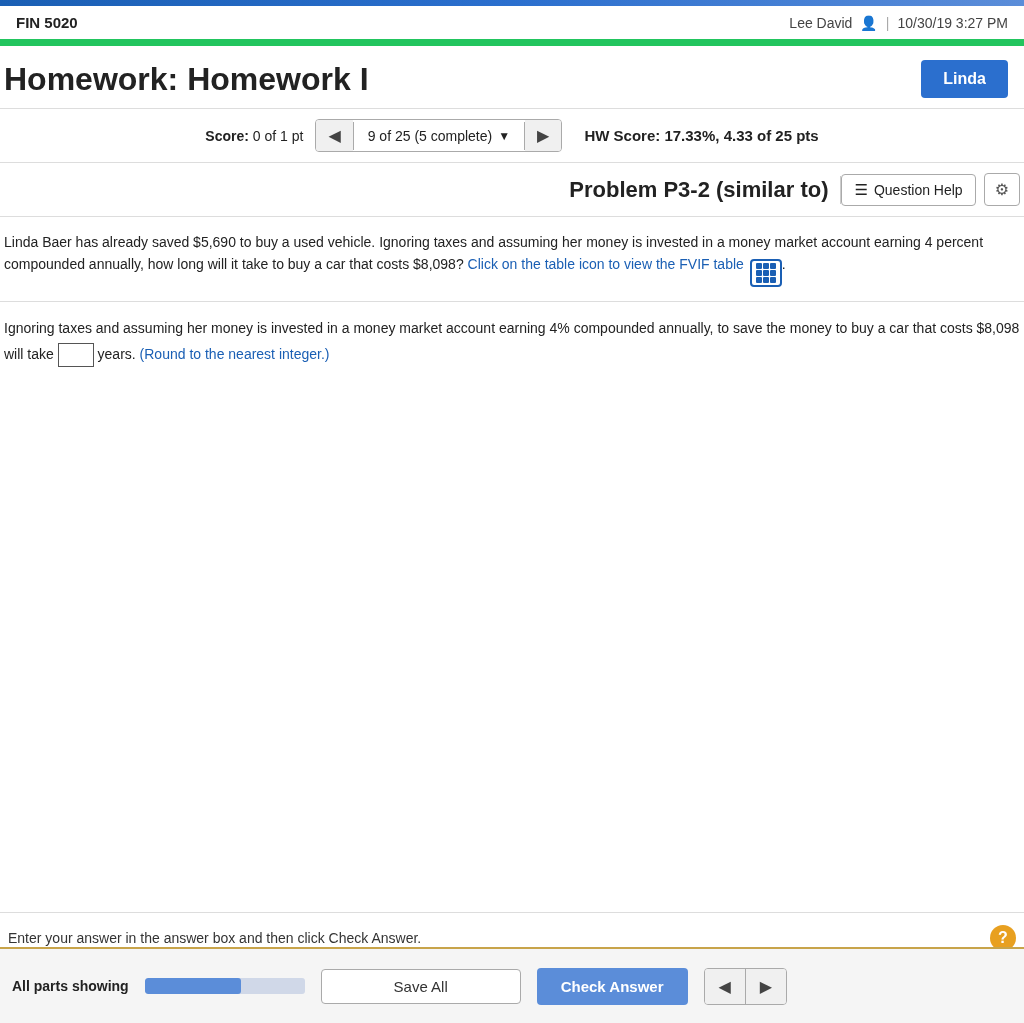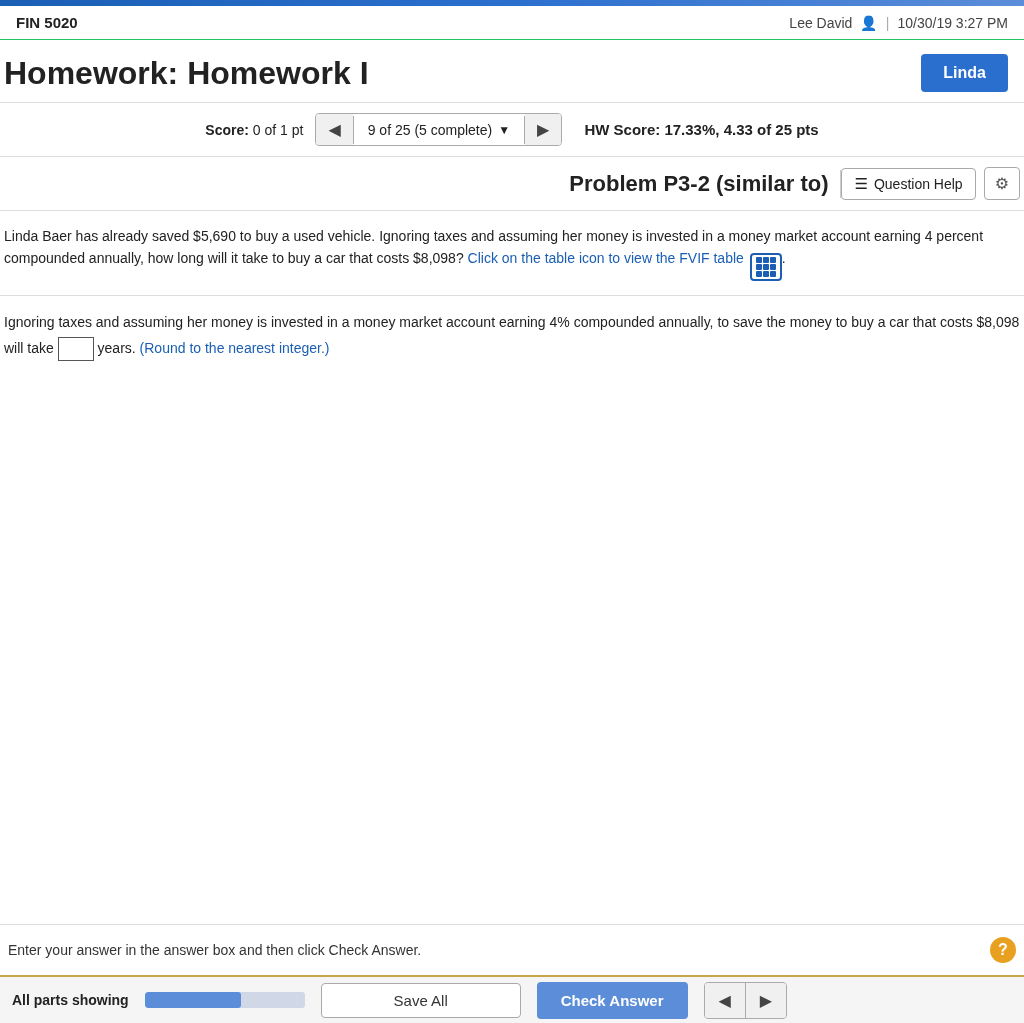--- a/index.html
+++ b/index.html
@@ -1,21 +1,21 @@
 <!DOCTYPE html>
 <html><head>
   <meta charset="utf-8">
   <style>
     * { margin: 0; padding: 0; box-sizing: border-box; }
     body { font-family: Arial, sans-serif; font-size: 14px; background: #fff; color: #222; width: 1024px; min-height: 1023px; overflow-x: hidden; }
 
     
     #top-bar {
       display: flex; align-items: center; justify-content: space-between;
-      padding: 8px 16px; background: #fff; border-bottom: 1px solid #22c55e;
+      padding: 8px 16px; background: #fff; border-bottom: 7px solid #22c55e;
       font-size: 14px; color: #444;
     }
     #top-bar .course { font-weight: bold; font-size: 15px; color: #222; }
     #top-bar .user-info { display: flex; align-items: flex-end; gap: 8px; }
     #top-bar .separator { color: #aaa; }
 
     
     #header {
       display: flex; align-items: center; justify-content: space-between;
       padding: 14px 16px 10px 4px; border-bottom: 1px solid #ddd;
@@ -71,36 +71,36 @@
 
     
     #answer-section { padding: 14px 4px; line-height: 1.8; font-size: 14px; }
     .answer-input {
       display: inline-block; width: 36px; height: 24px; border: 1px solid #555;
       vertical-align: middle; text-align: center; font-size: 13px;
     }
 
     
     #bottom-instructions {
-      position: fixed; bottom: 48px; left: 0; right: 0;
+      position: fixed; bottom: 60px; left: 0; right: 0;
       background: #fff; border-top: 1px solid #ddd;
       padding: 12px 8px; font-size: 14px; color: #333;
       display: flex; align-items: center; justify-content: space-between;
     }
     .help-circle {
       width: 26px; height: 26px; border-radius: 50%; background: #e8a020;
       color: #fff; display: flex; align-items: center; justify-content: center;
       font-weight: bold; font-size: 16px; cursor: pointer; flex-shrink: 0;
     }
 
     
     #bottom-bar {
       position: fixed; bottom: 0; left: 0; right: 0;
       background: #f5f5f5; border-top: 2px solid #c8a44a;
-      display: flex; align-items: center; padding: 8px 12px; gap: 16px; height: 48px;
+      display: flex; align-items: center; padding: 8px 12px; gap: 16px; height: 76px;
     }
     .all-parts-label { font-weight: bold; font-size: 14px; white-space: nowrap; }
     .progress-bar-container { width: 160px; height: 16px; background: #d0d8e8; border-radius: 3px; overflow: hidden; }
     .progress-bar-fill { height: 100%; background: #5b8dd9; border-radius: 3px; }
     .clear-all-btn {
       flex: 1; max-width: 200px; background: #fff; border: 1px solid #aaa;
       border-radius: 4px; padding: 8px 0; font-size: 15px; cursor: pointer; color: #333;
     }
     .check-answer-btn {
       background: #5b8dd9; color: #fff; border: none; border-radius: 4px;

